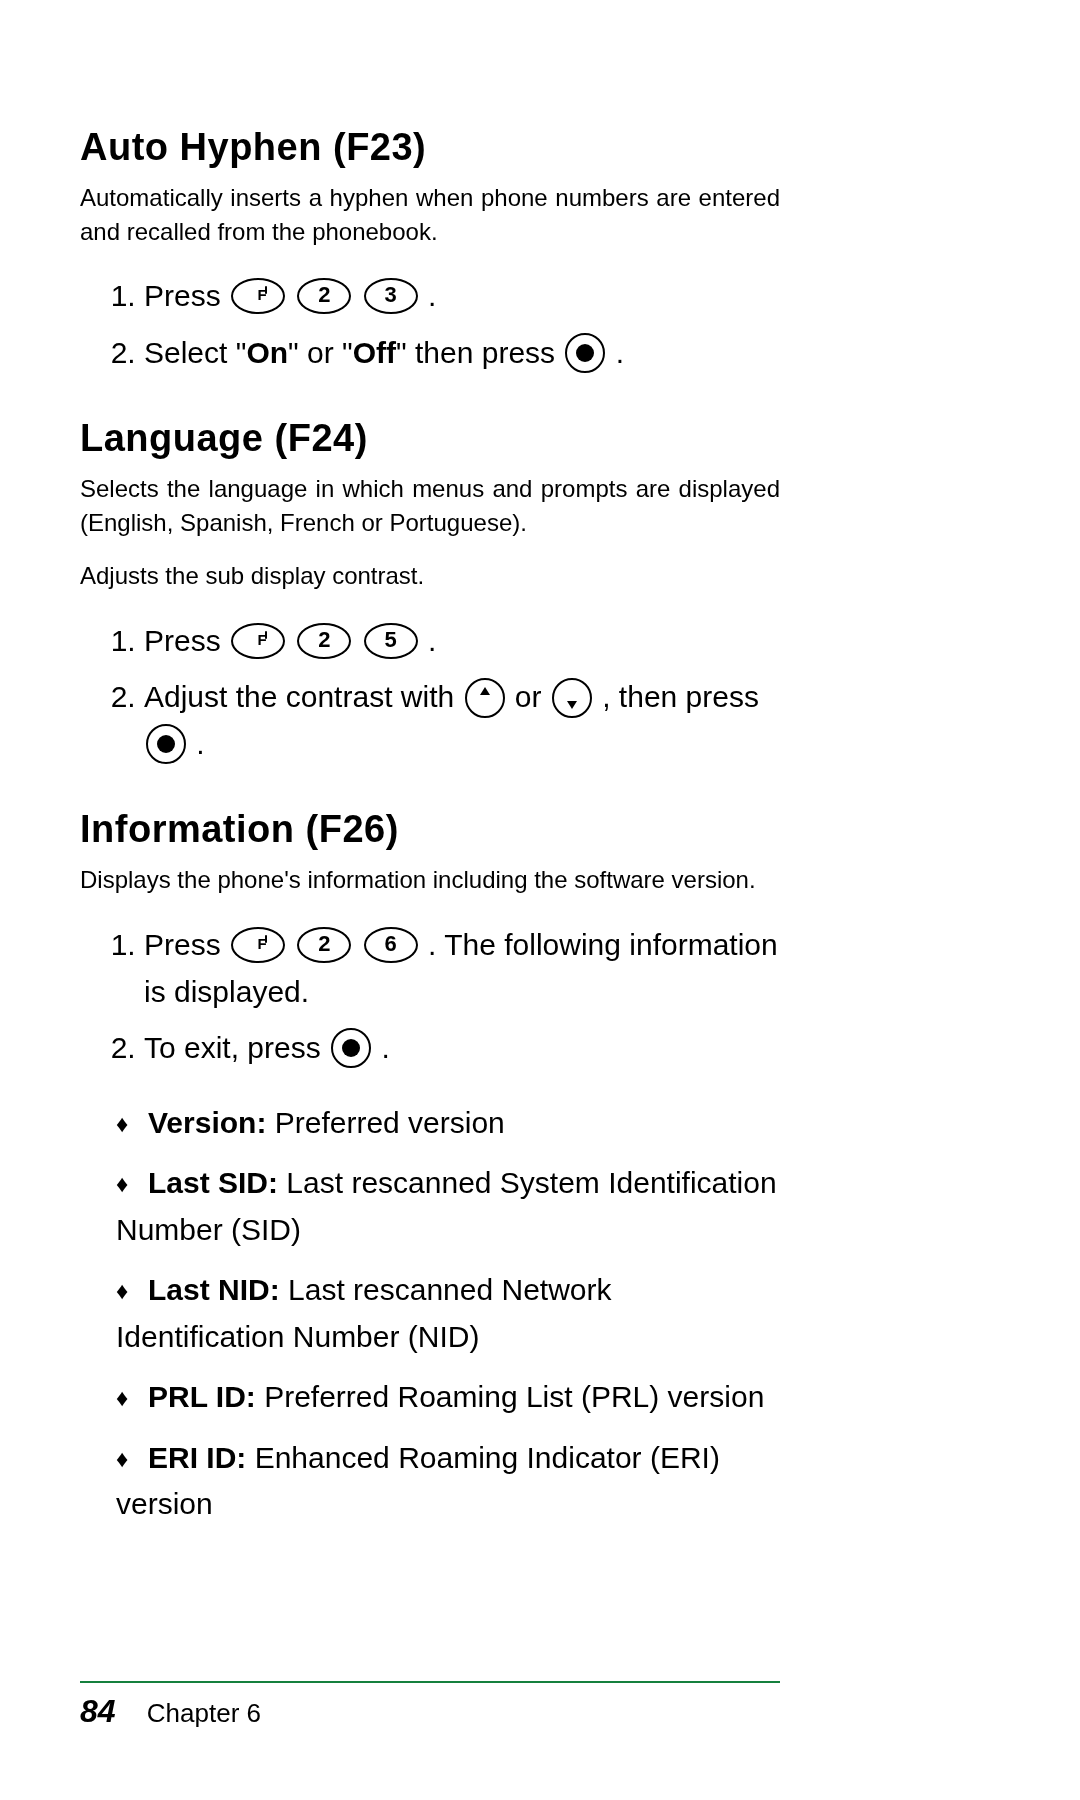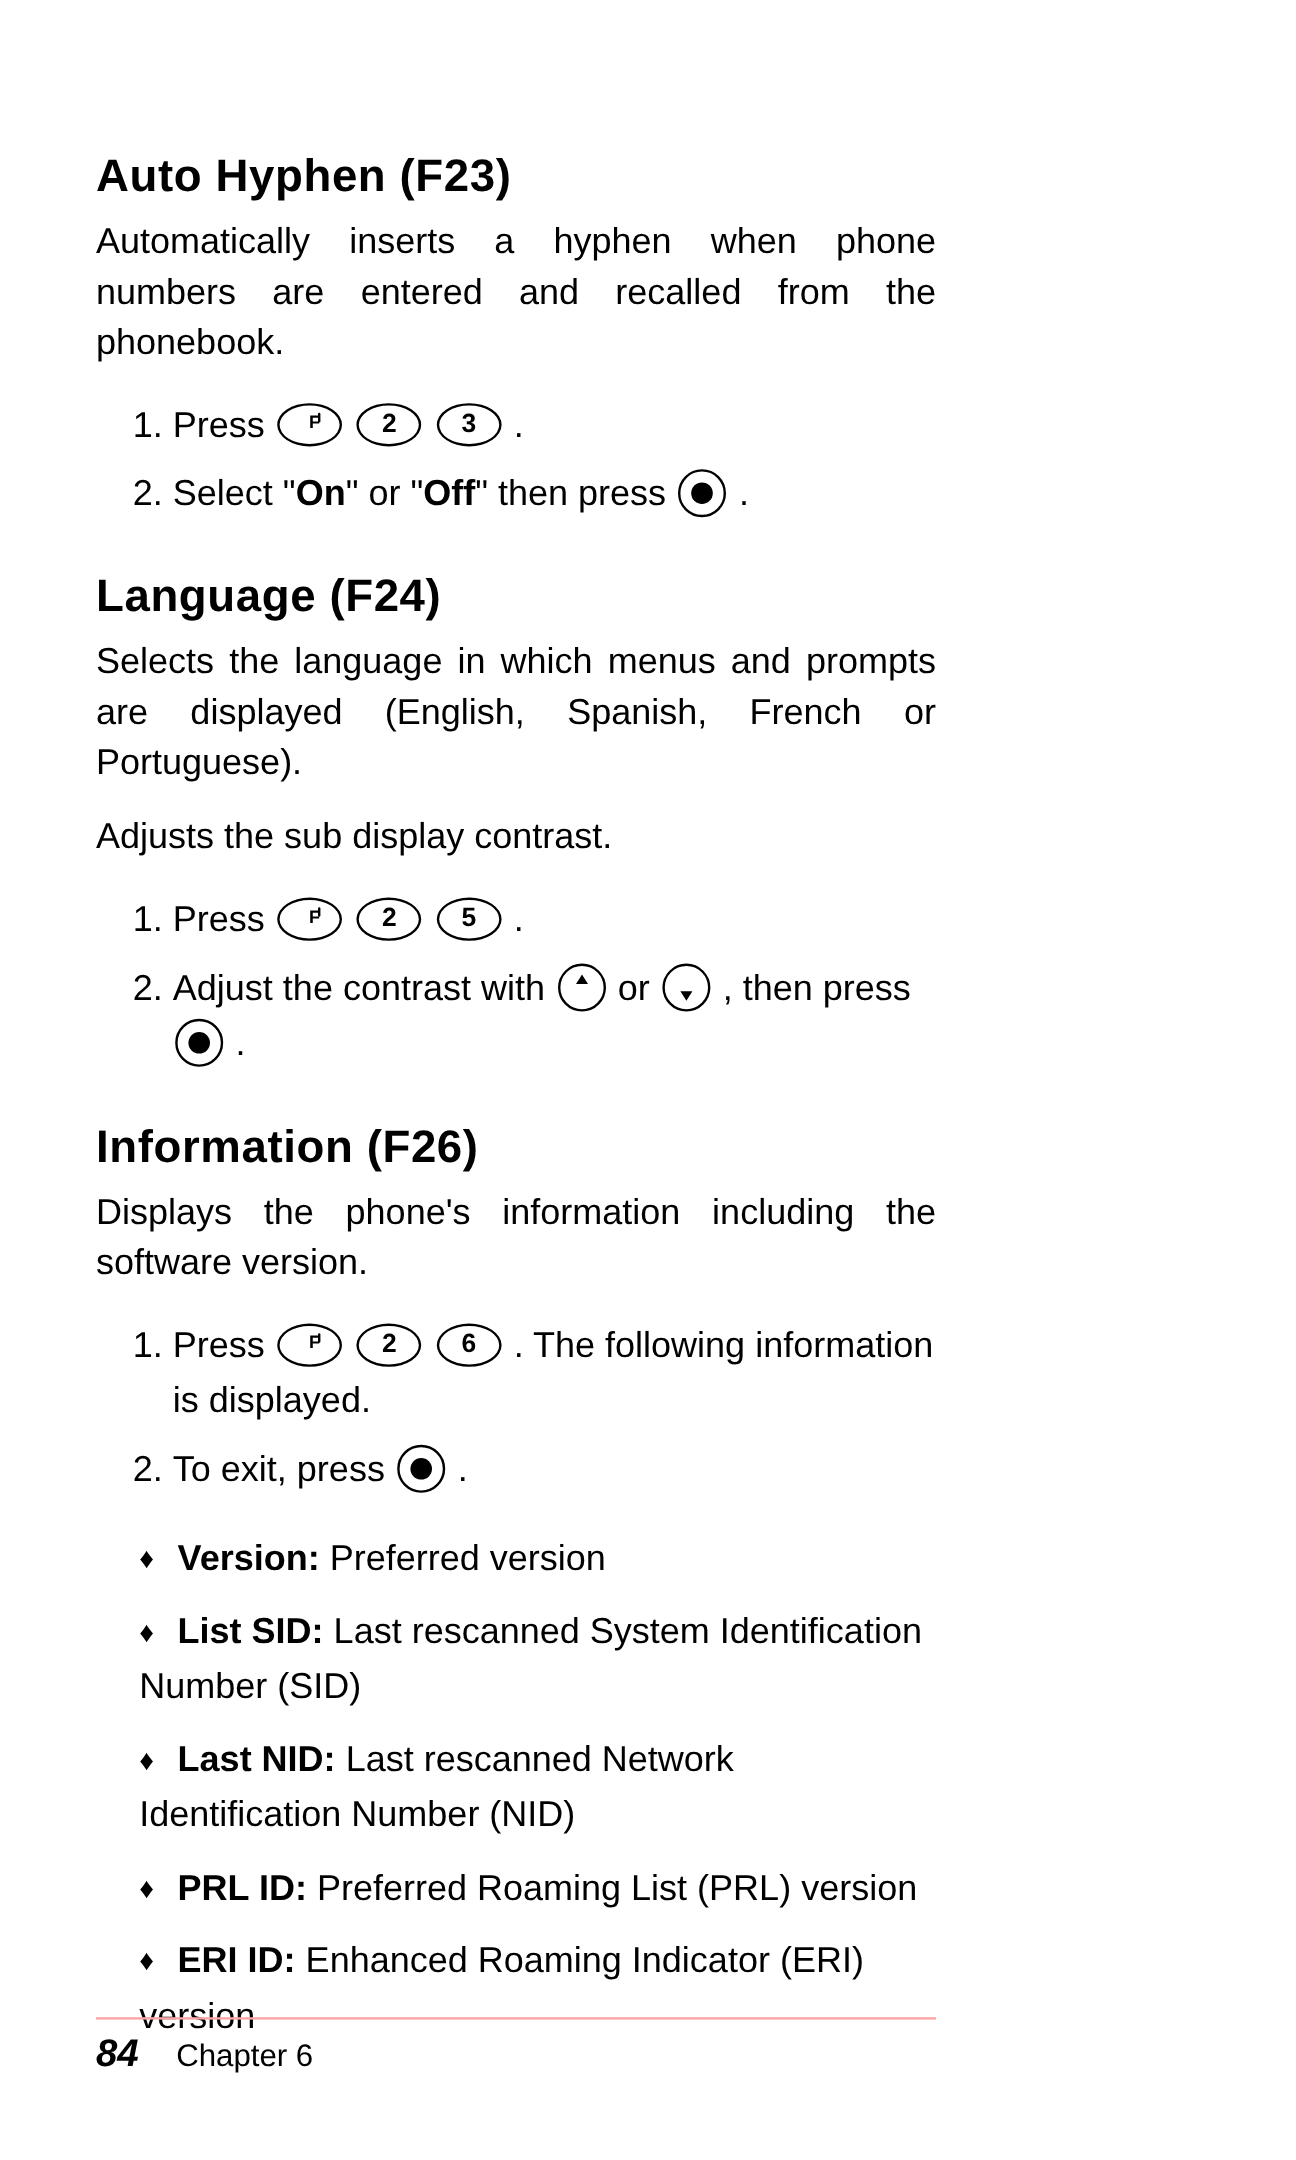--- a/index.html
+++ b/index.html
@@ -11,21 +11,21 @@
     color:#000;
     position:relative;
   }
   h2{
     font-size:38px;
     font-weight:bold;
     margin:36px 0 12px 0;
     letter-spacing:.5px;
   }
   .desc{
-    font-size:30px;
+    font-size:24px;
     line-height:1.4;
     margin:6px 0 20px 0;
     text-align:justify;
   }
   ol{margin:0 0 16px 0;padding-left:64px;}
   ol li{
     font-size:30px;
     line-height:1.55;
     padding:5px 0;
   }
@@ -82,21 +82,21 @@
     content:"F";font-size:15px;font-weight:bold;
     position:absolute;left:58%;top:46%;
     transform:translate(-50%,-50%);
   }
   .key.k-f::after{
     content:"";position:absolute;left:64%;top:6px;width:2px;height:8px;
     background:#000;border-radius:1px;
   }
   .footer{
     position:absolute;left:80px;right:80px;bottom:70px;
-    border-top:2px solid #fca5a5;
+    border-top:2px solid #15803d;
     padding-top:10px;
     font-size:26px;
   }
   .footer .pn{font-weight:bold;font-style:italic;font-size:32px;margin-right:24px;}
 </style>
 </head>
 <body>
 
 <div class="page">
 
@@ -151,21 +151,21 @@
       <span>. The following information is displayed.</span>
     </li>
     <li>
       <span>To exit, press </span>
       <span class="key round inner"></span>
       <span>.</span>
     </li>
   </ol>
   <ul class="info">
     <li><b>Version:</b><span> Preferred version</span></li>
-    <li><b>List SID:</b><span> Last rescanned System Identification Number (SID)</span></li>
+    <li><b>Last SID:</b><span> Last rescanned System Identification Number (SID)</span></li>
     <li><b>Last NID:</b><span> Last rescanned Network Identification Number (NID)</span></li>
     <li><b>PRL ID:</b><span> Preferred Roaming List (PRL) version</span></li>
     <li><b>ERI ID:</b><span> Enhanced Roaming Indicator (ERI) version</span></li>
   </ul>
 
   <div class="footer">
     <span class="pn">84</span>
     <span>Chapter 6</span>
   </div>
 </div>

